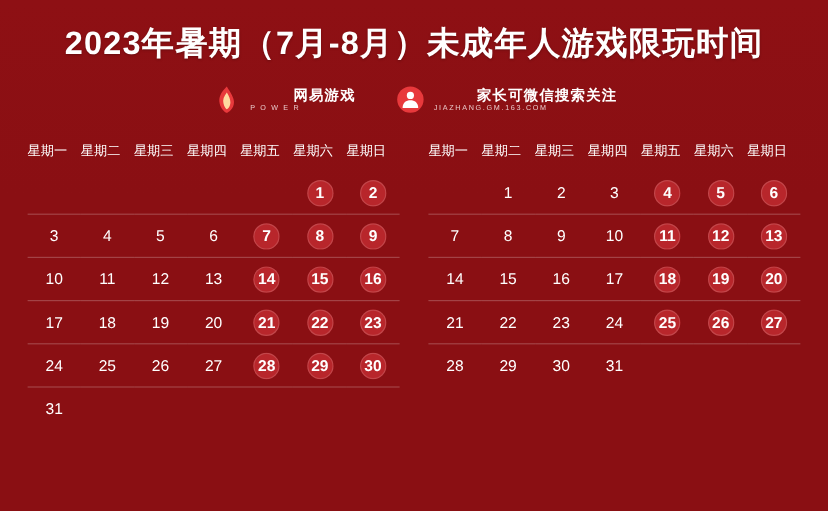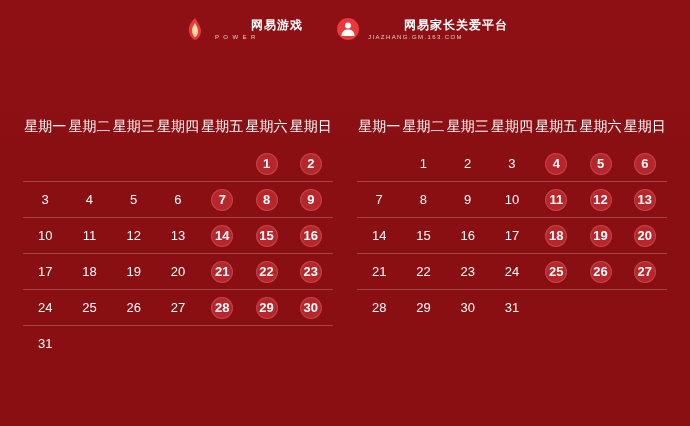--- a/index.html
+++ b/index.html
@@ -73,24 +73,24 @@
     white-space: nowrap;
   }
   table.cal-table {
     width: 100%;
     border-collapse: collapse;
     position: relative;
     z-index: 2;
   }
   table.cal-table th {
     color: #ffffff;
-    font-size: 14px;
+    font-size: 11px;
     font-weight: normal;
     padding: 4px 0 9px 0;
-    text-align: center;
+    text-align: left;
   }
   table.cal-table td {
     height: 36px;
     text-align: center;
     vertical-align: middle;
     color: #ffffff;
     font-size: 13px;
     border-top: 1px solid rgba(255,255,255,0.22);
   }
   table.cal-table tr.head-row th { border-bottom: 1px solid rgba(255,255,255,0.0); }
@@ -113,20 +113,21 @@
     font-size: 10px;
     line-height: 1.75;
   }
   .notes div { white-space: nowrap; }
 </style>
 </head>
 <body>
 
 <div class="poster">
 
+  <div class="title">2023年暑期（7月-8月）未成年人游戏限玩时间</div>
 
   <div class="logos">
     <div class="logo">
       <span class="logo-mark">
         <svg width="26" height="26" viewBox="0 0 26 26">
           <path d="M13 2 C8 7 6 11 7 16 C8 21 12 24 13 24 C14 24 19 21 19 15 C19 11 16 7 13 2 Z" fill="#e8393c"></path>
           <path d="M13 7 C10.5 10.5 9.5 13 10.2 16 C10.8 19 12.4 21 13 21 C13.6 21 16 19 16 15.2 C16 12.6 14.8 10 13 7 Z" fill="#ffd9a0"></path>
         </svg>
       </span>
       <span class="logo-text">
@@ -137,21 +138,21 @@
 
     <div class="logo">
       <span class="logo-mark">
         <svg width="26" height="26" viewBox="0 0 26 26">
           <circle cx="13" cy="13" r="11" fill="#e8393c"></circle>
           <circle cx="13" cy="9.5" r="3" fill="#ffffff"></circle>
           <path d="M6.5 20 C6.5 15.5 9.5 13.6 13 13.6 C16.5 13.6 19.5 15.5 19.5 20 Z" fill="#ffffff"></path>
         </svg>
       </span>
       <span class="logo-text">
-        <span class="logo-cn">网易家长关爱平台</span>
+        <span class="logo-cn">家长可微信搜索关注</span>
         <span class="logo-en">JIAZHANG.GM.163.COM</span>
       </span>
     </div>
   </div>
 
   <div class="cal-wrap">
     <div class="cal">
       <table class="cal-table">
         <thead>
             <tr class="head-row" id="jul-head">

